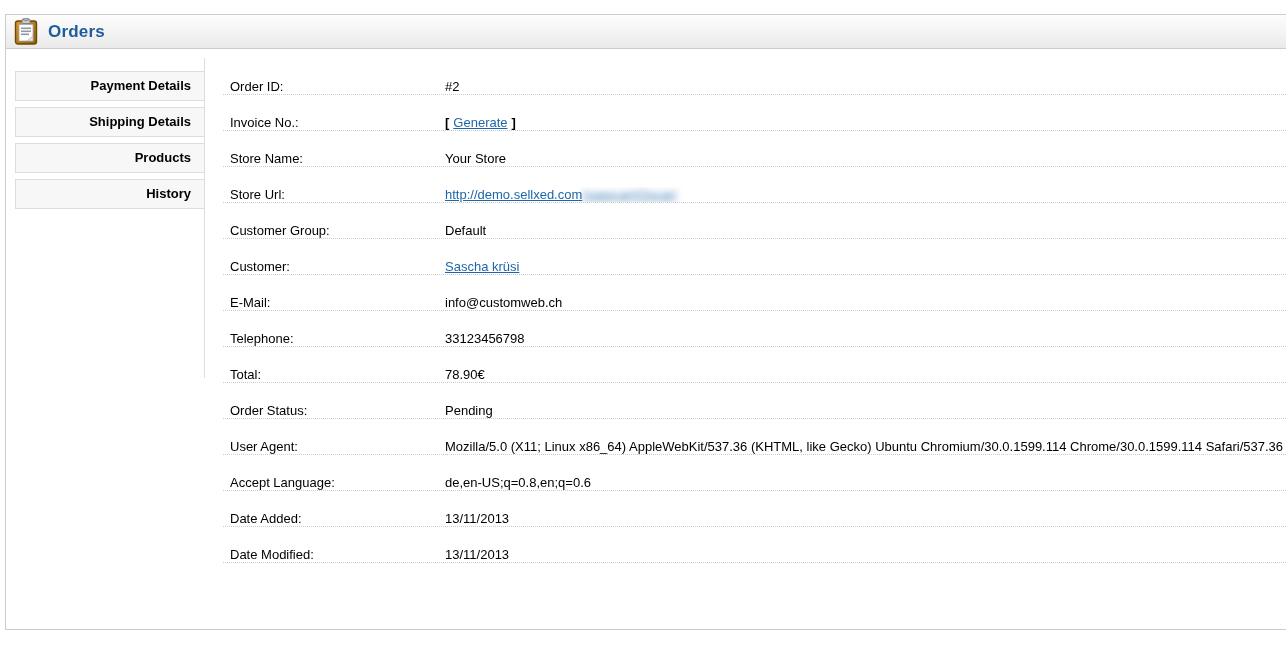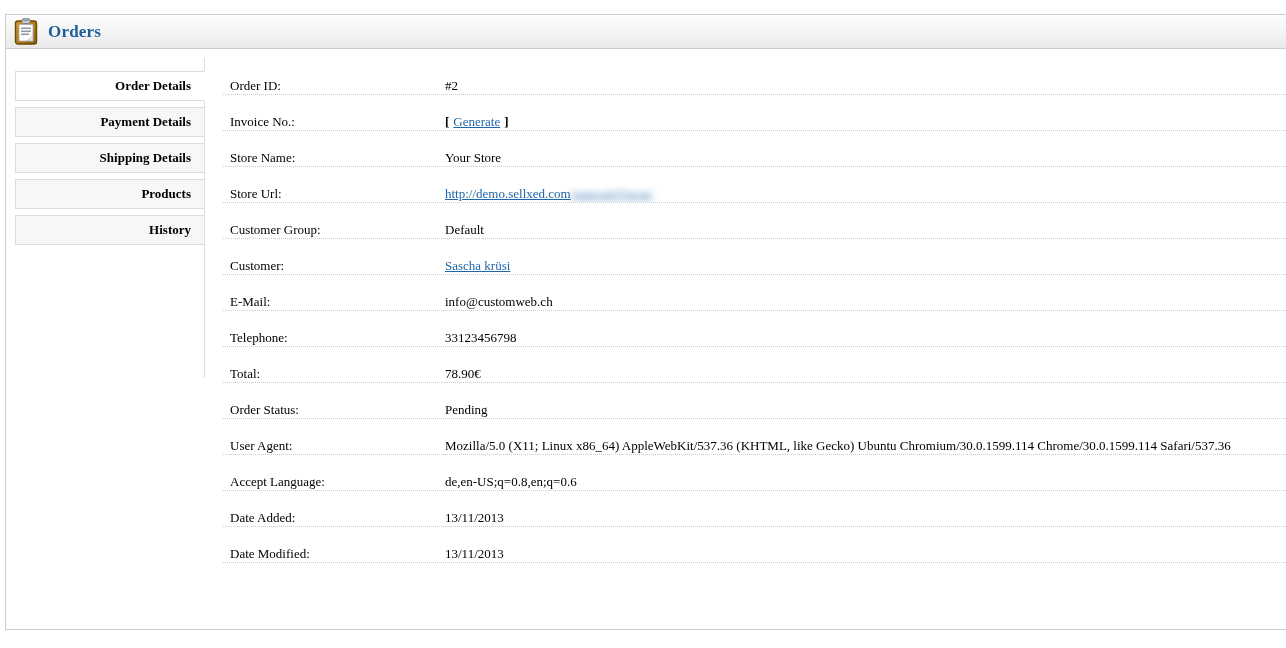--- a/index.html
+++ b/index.html
@@ -10,21 +10,20 @@
     font-size: 13px;
     color: #000000;
     overflow: hidden;
   }
   .box {
     position: absolute;
     left: 5px; top: 14px; right: 0; height: 616px;
     border: 1px solid #CCCCCC;
     border-right: none;
     background: #84cc16;
-    font-family: Liberation Serif, serif;
   }
   .heading {
     height: 34px;
     background: linear-gradient(180deg, #FDFDFD 0%, #F3F3F3 55%, #E9E9E9 100%);
     border-bottom: 1px solid #CCCCCC;
     display: flex;
     align-items: center;
     padding-left: 8px;
   }
   .heading h1 {
@@ -129,21 +128,20 @@
         <rect x="9.5" y="0.2" width="5" height="2.4" rx="1.2" fill="#B0B5BA" stroke="#7C8288" stroke-width="0.8"></rect>
       </svg>
     </span>
     <h1>Orders</h1>
   </div>
 
   <div class="content">
     <div class="vline"></div>
 
     <div class="vtabs">
-      <a class="selected">Order Details</a>
       <a>Payment Details</a>
       <a>Shipping Details</a>
       <a>Products</a>
       <a>History</a>
     </div>
 
     <div class="detail-table">
 
       <div class="row">
         <div class="cell label">Order ID:</div>

